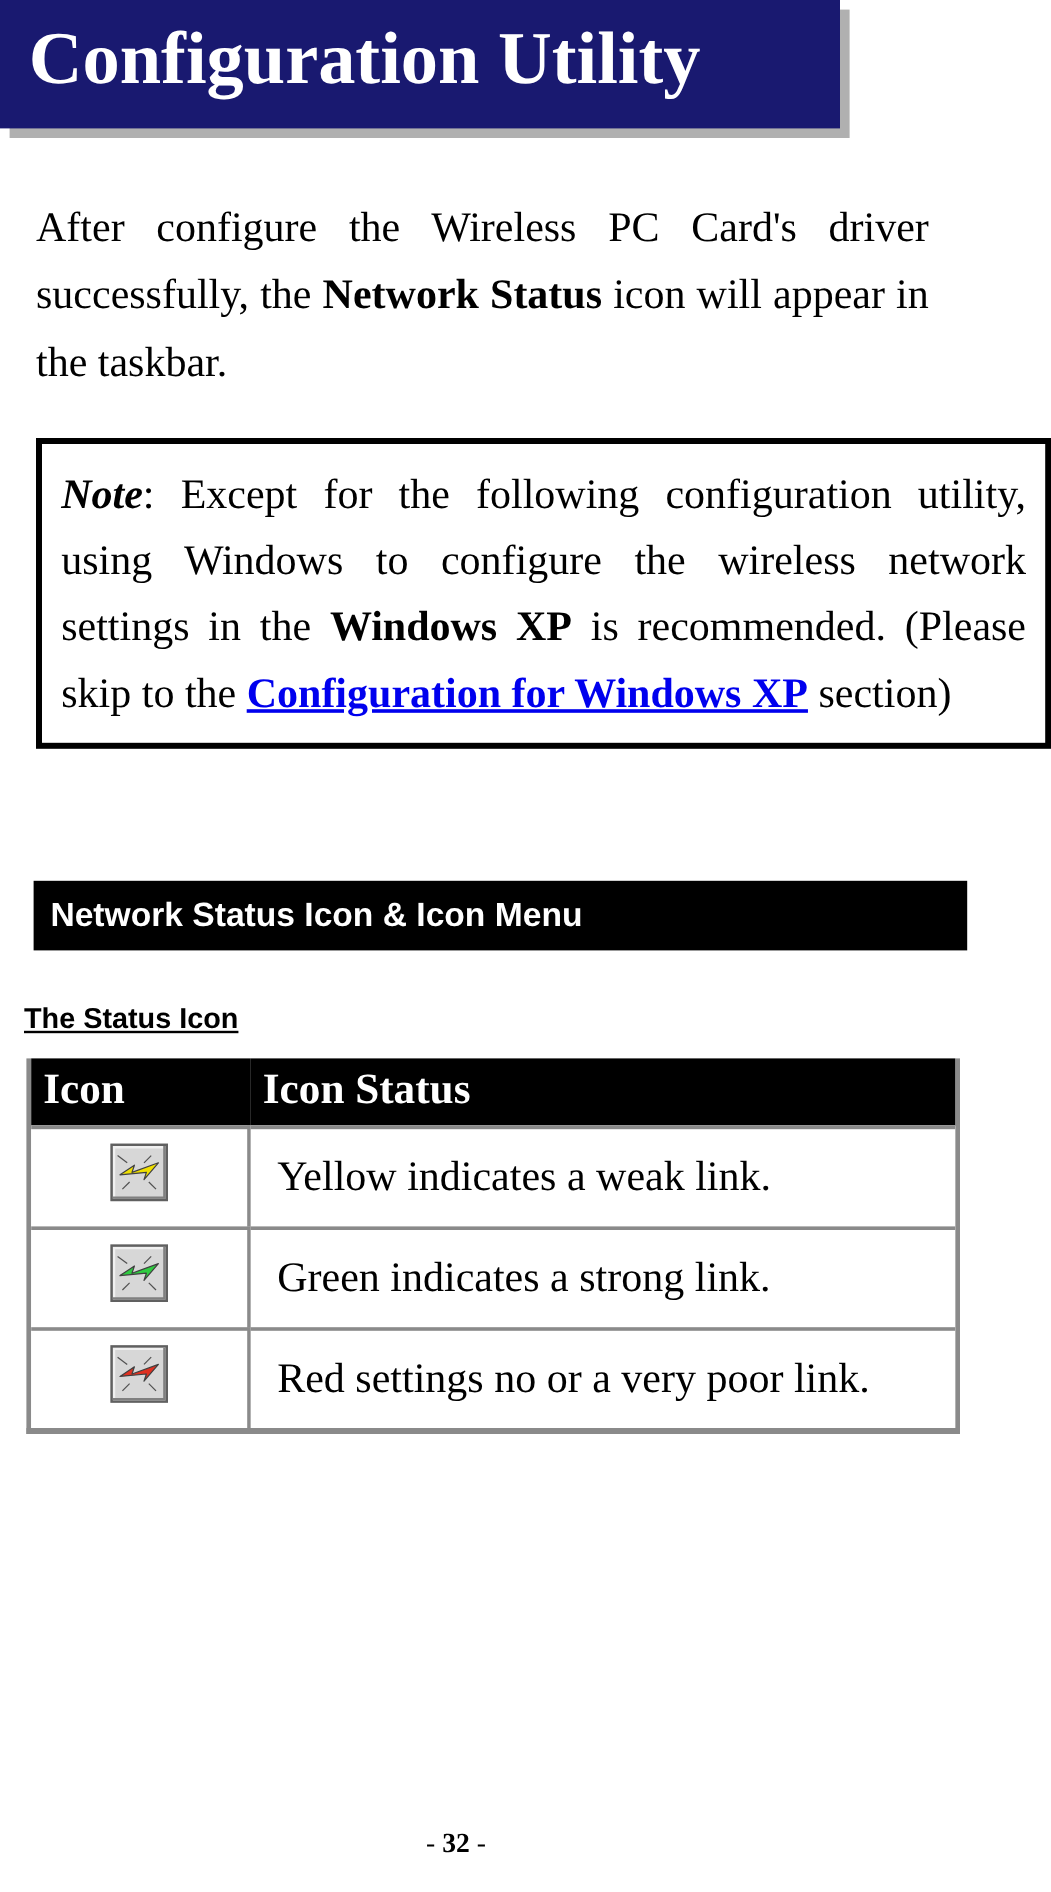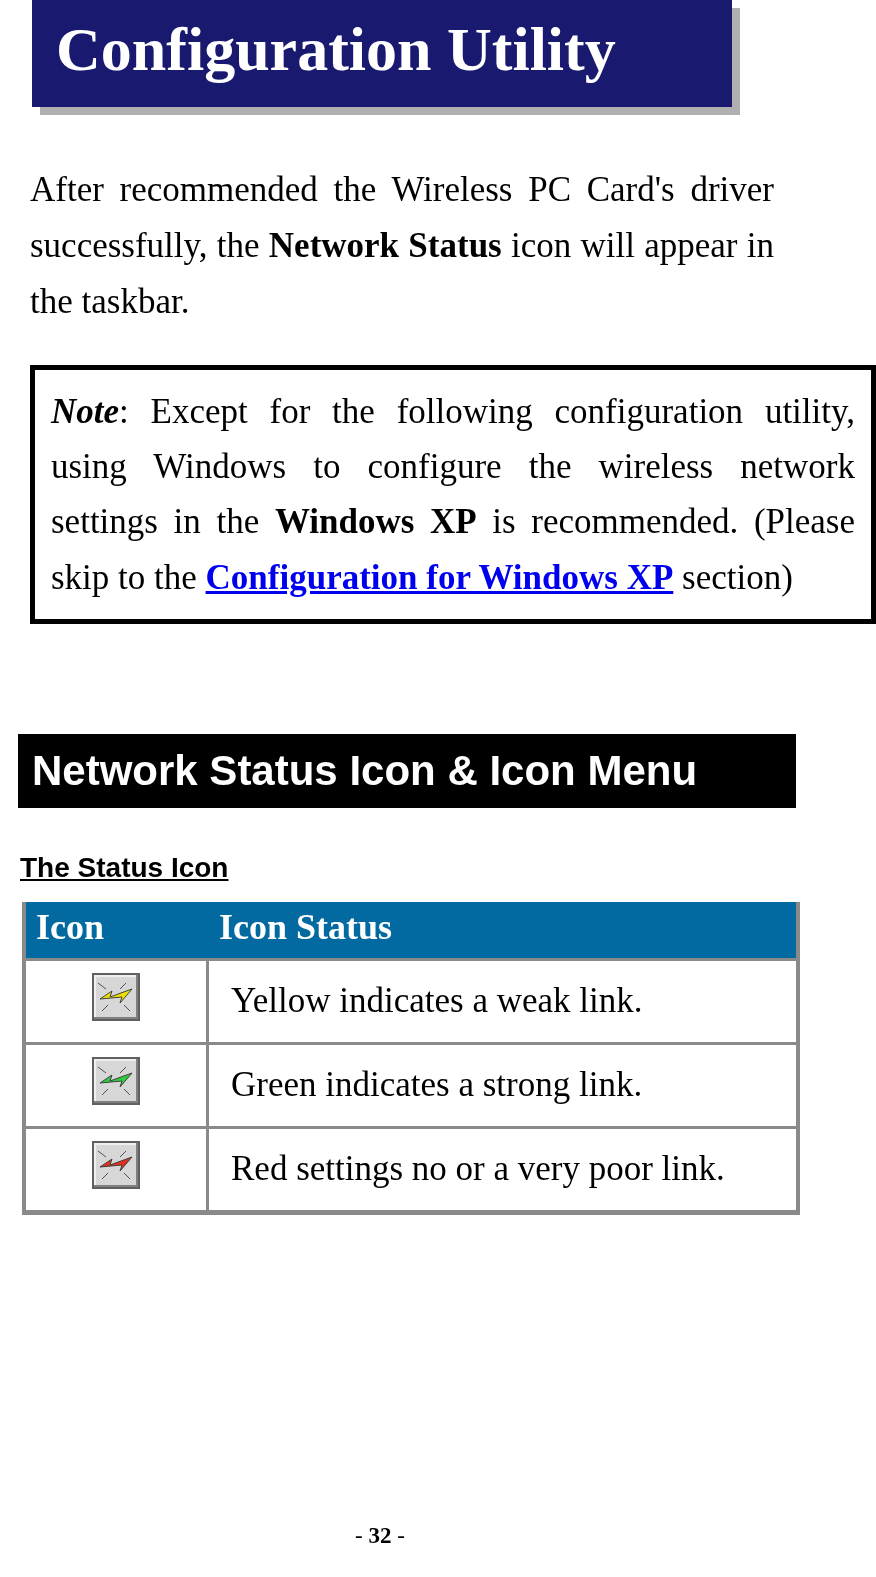--- a/index.html
+++ b/index.html
@@ -14,21 +14,20 @@
     position: relative;
     width: 876px;
     min-height: 1577px;
     box-sizing: border-box;
   }
 
   
   .title-banner-wrap {
     width: 700px;
     margin: 0 0 55px 0;
-    padding-left: 32px;
   }
   .title-banner {
     background: #191970;
     color: #ffffff;
     font-family: "Times New Roman", Times, serif;
     font-weight: bold;
     font-size: 62px;
     line-height: 1.4;
     padding: 6px 18px 14px 24px;
     box-shadow: 8px 8px 0 #b0b0b0;
@@ -63,52 +62,52 @@
     font-weight: bold;
   }
   .link {
     color: #0000ee;
     font-weight: bold;
     text-decoration: underline;
   }
 
   
   .section-heading {
-    margin: 110px 0 0 18px;
+    margin: 110px 0 0 28px;
     width: 778px;
     background: #000000;
     color: #ffffff;
     font-family: Arial, Helvetica, sans-serif;
     font-weight: bold;
-    font-size: 42px;
+    font-size: 28px;
     padding: 13px 14px;
     box-sizing: border-box;
   }
 
   
   .sub-heading {
     margin: 44px 0 15px 20px;
     font-family: Arial, Helvetica, sans-serif;
     font-weight: bold;
-    font-size: 28px;
+    font-size: 24px;
     text-decoration: underline;
   }
 
   
   .status-table {
     margin: 18px 0 0 22px;
     width: 778px;
     border-collapse: separate;
     border-spacing: 0;
     border-left: 4px solid #8a8a8a;
     border-right: 4px solid #8a8a8a;
     border-bottom: 5px solid #8a8a8a;
   }
   .status-table th {
-    background: #0369a1;
+    background: #000000;
     color: #ffffff;
     font-family: "Times New Roman", Times, serif;
     font-weight: bold;
     font-size: 36px;
     text-align: left;
     padding: 4px 10px 10px 10px;
   }
   .status-table th:first-child {
     width: 136px;
   }
@@ -156,21 +155,21 @@
 </head>
 <body>
 
 <div class="page">
 
   <div class="title-banner-wrap">
     <div class="title-banner">Configuration Utility</div>
   </div>
 
   <p class="intro">
-    <span>After recommended the Wireless PC Card's driver successfully, the </span><span class="bold">Network Status</span><span> icon will appear in the taskbar.</span>
+    <span>After configure the Wireless PC Card's driver successfully, the </span><span class="bold">Network Status</span><span> icon will appear in the taskbar.</span>
   </p>
 
   <div class="note-box">
     <span class="note-label">Note</span><span>: Except for the following configuration utility, using Windows to configure the wireless network settings in the </span><span class="bold">Windows XP</span><span> is recommended. (Please skip to the </span><a href="#" class="link">Configuration for Windows XP</a><span> section)</span>
   </div>
 
   <div class="section-heading">Network Status Icon &amp; Icon Menu</div>
 
   <div class="sub-heading">The Status Icon</div>
 

